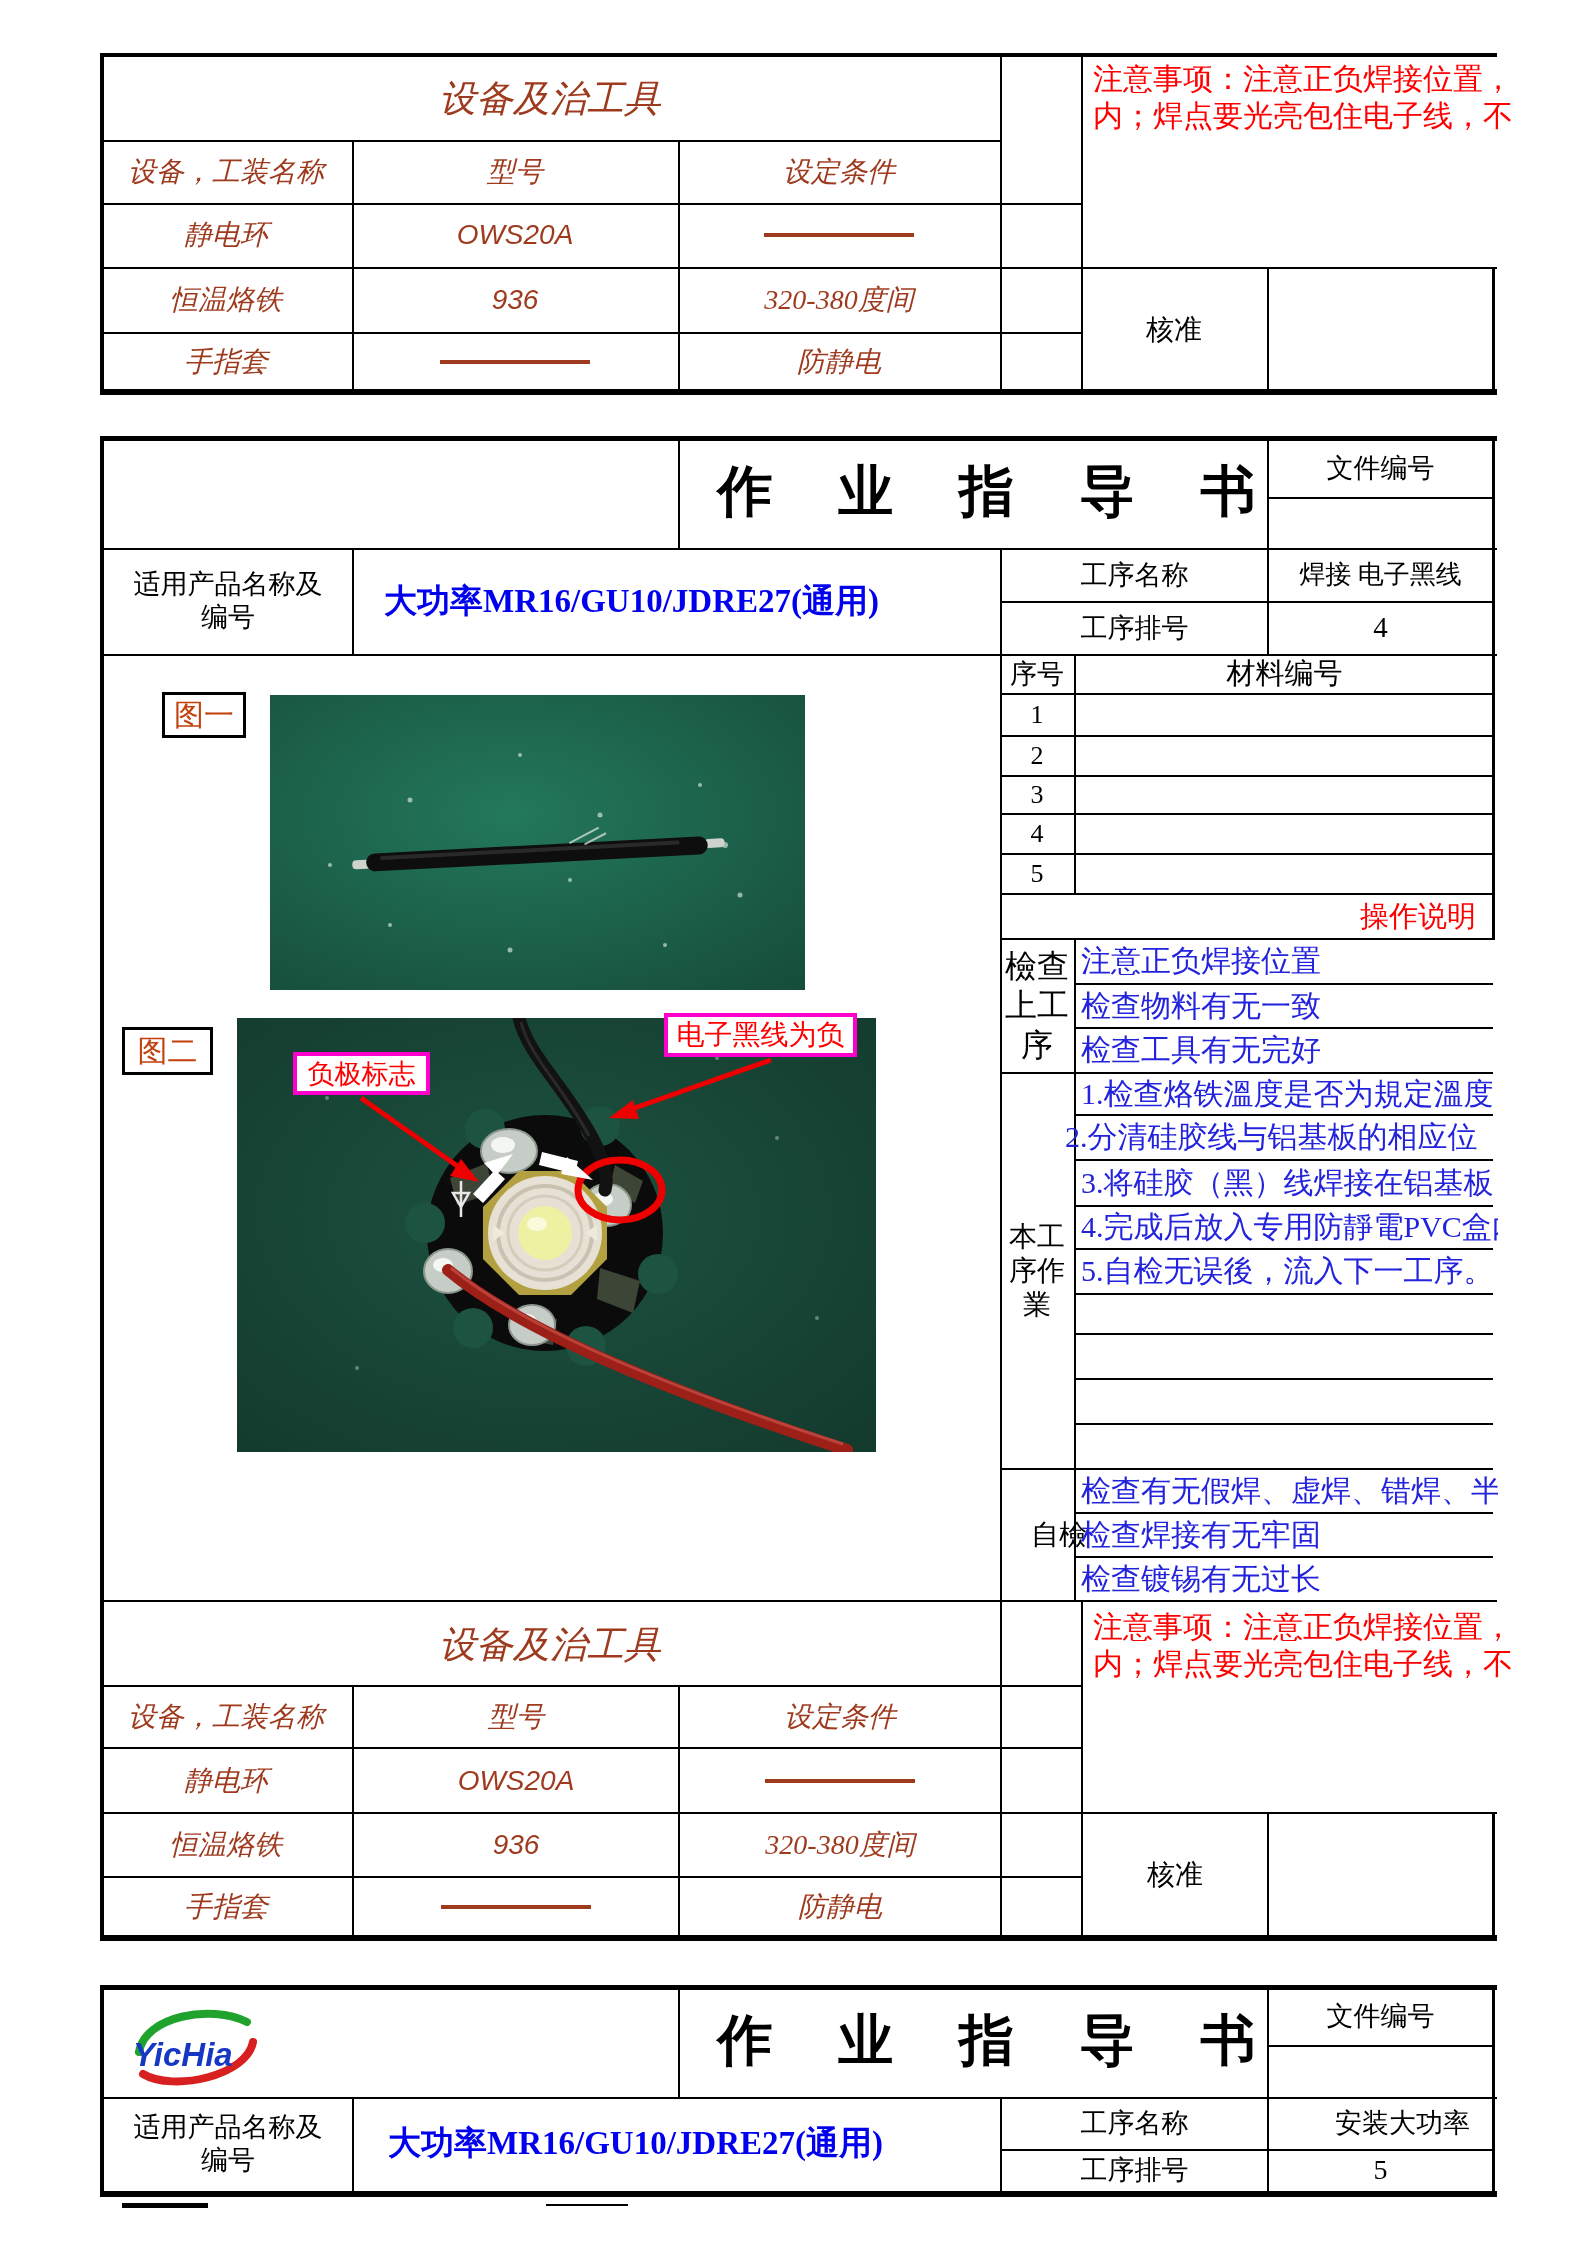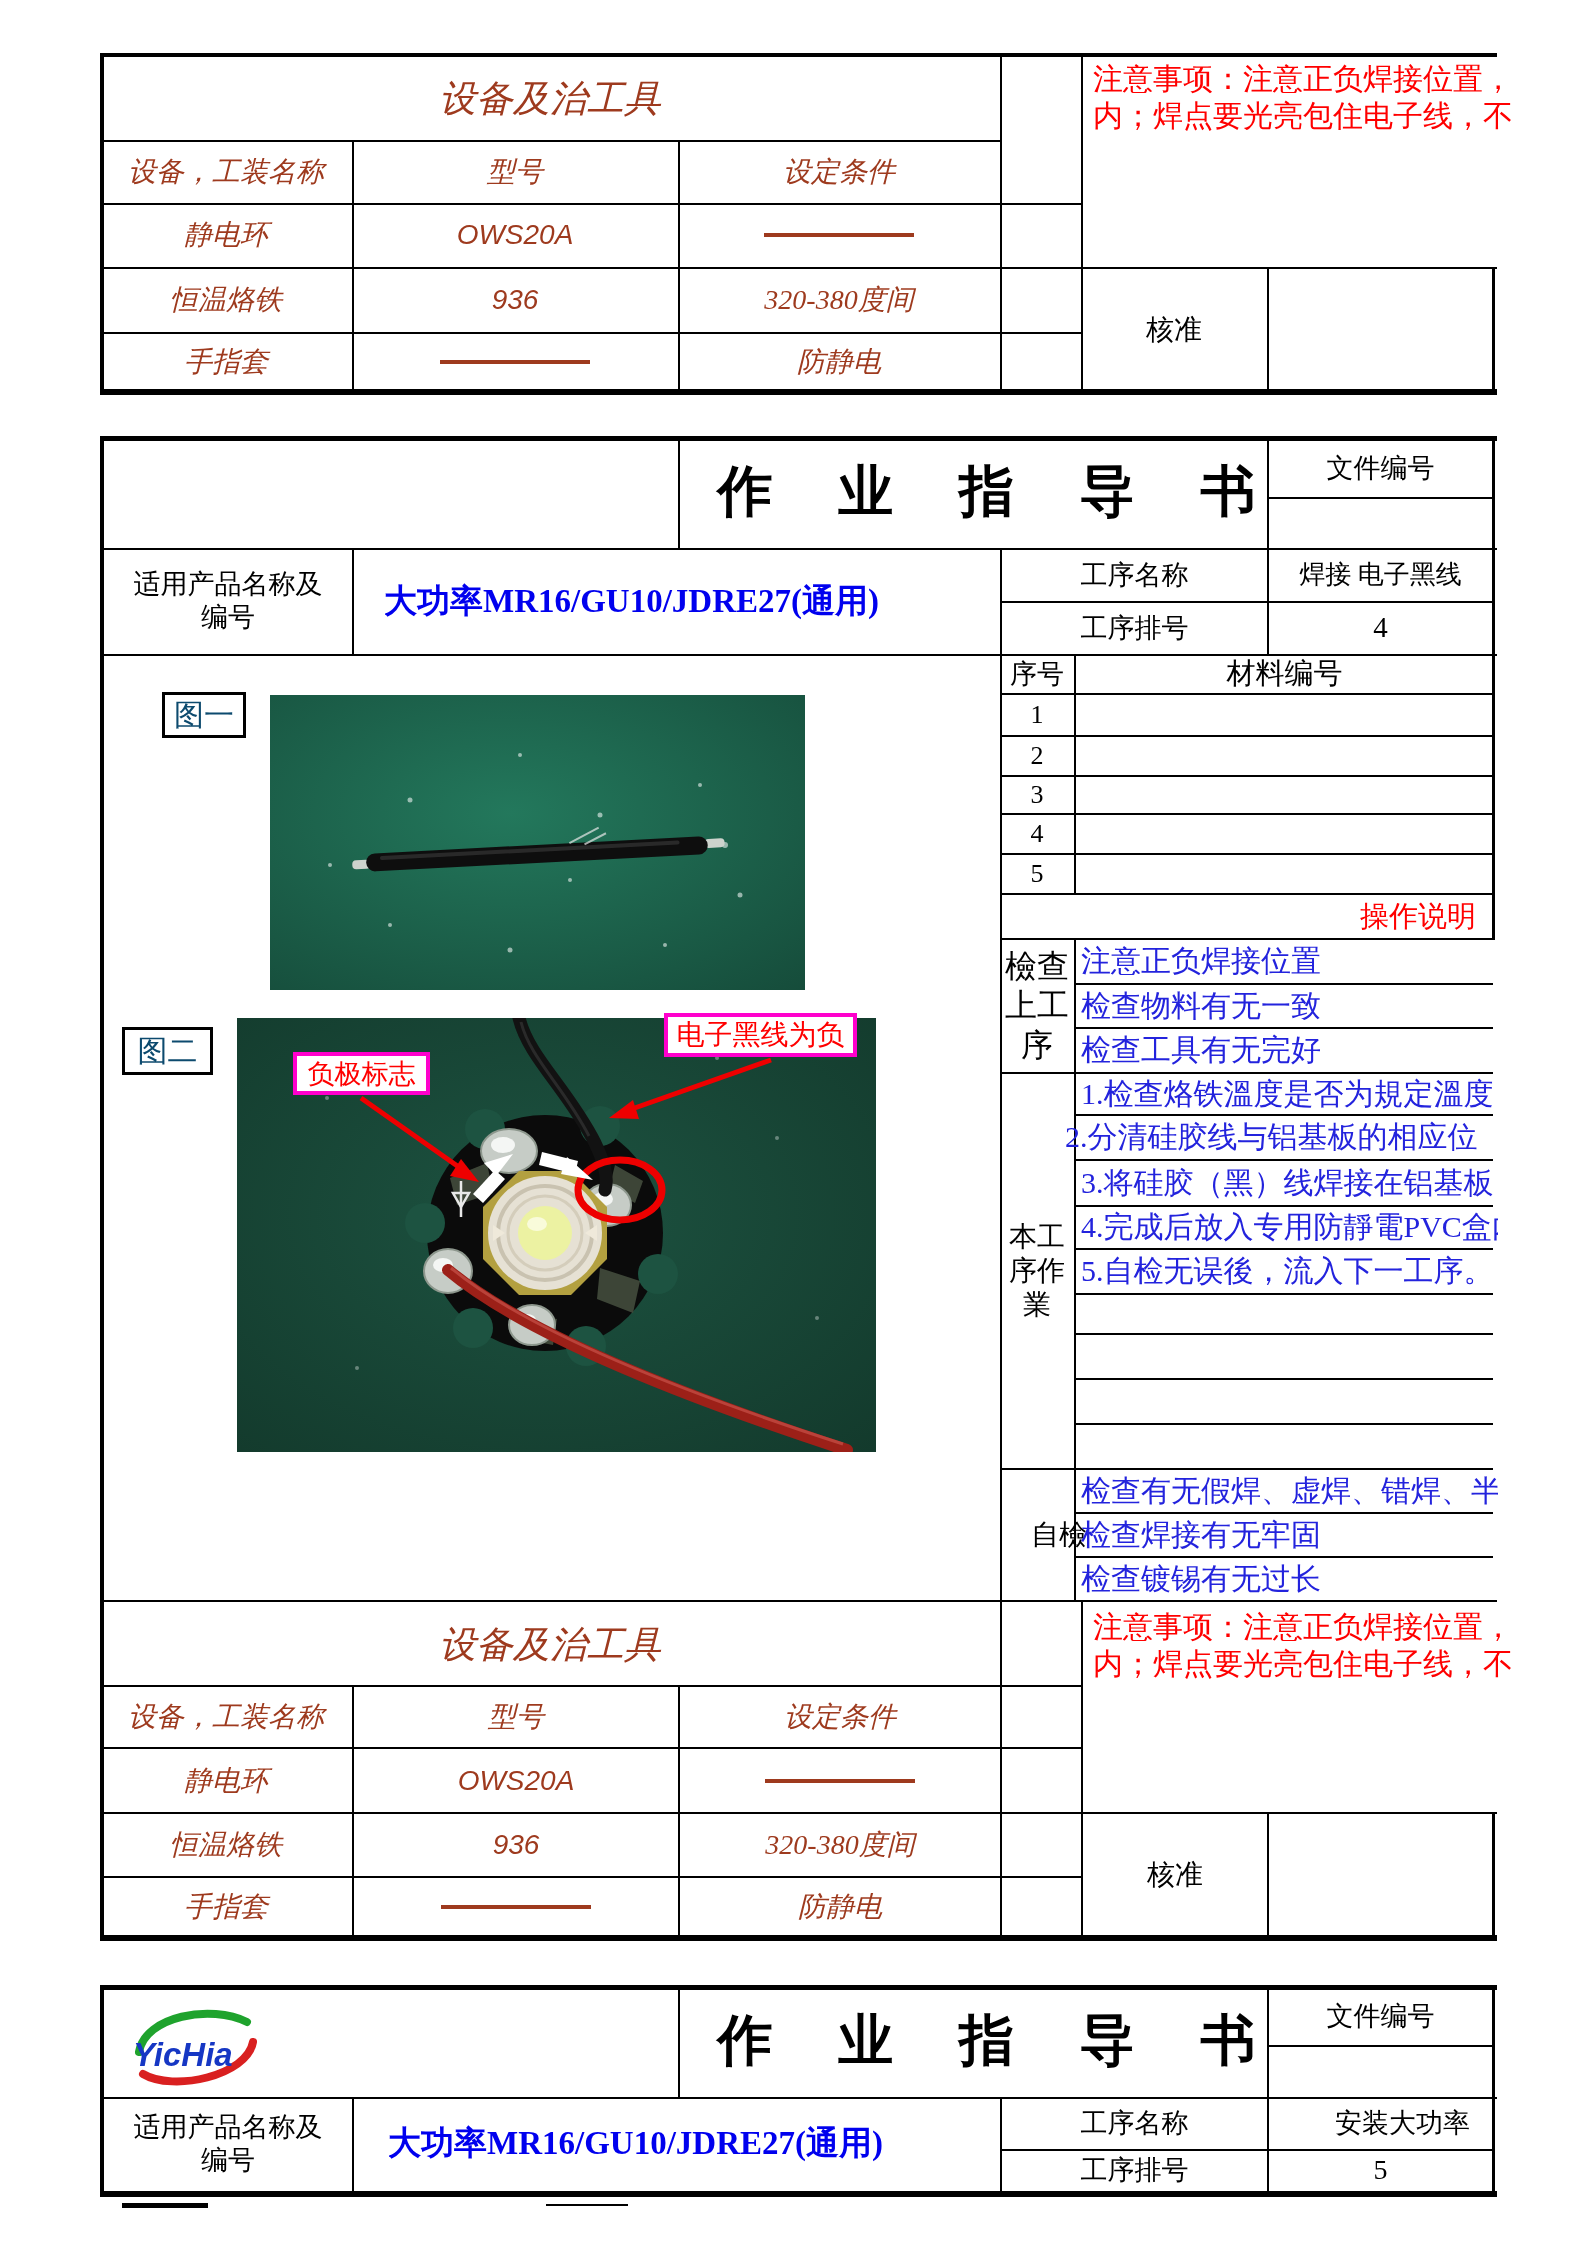--- a/index.html
+++ b/index.html
@@ -9,21 +9,21 @@
   .cell{position:absolute;display:flex;align-items:center;justify-content:center;
         font-family:"Liberation Serif","DejaVu Serif",serif;color:#000;white-space:nowrap;}
   .brown{color:#9e3a1e;font-style:italic;}
   .red{color:#ff0000;}
   .blue{color:#2323dd;justify-content:flex-start;padding-left:5px;overflow:hidden;}
   .leftpad{justify-content:flex-start;}
   .rightpad{justify-content:flex-end;}
   .stack{flex-direction:column;line-height:1.22;}
   .dash{width:150px;height:4px;background:#9e3a1e;}
   .figbox{position:absolute;border:3px solid #000;display:flex;align-items:center;justify-content:center;
-          color:#0c4a6e;font-size:30px;background:#fff;}
+          color:#c2410c;font-size:30px;background:#fff;}
   .callout{position:absolute;border:4px solid #ff00cc;background:#fff;display:flex;align-items:center;
            justify-content:center;color:#ff0000;font-size:27px;z-index:5;white-space:nowrap;}
   .notice{position:absolute;color:#ff0000;font-size:30px;line-height:37px;white-space:nowrap;z-index:3;}
   .doctitle{font-size:55px;font-weight:bold;letter-spacing:26px;padding-left:26px;}
   .prodname{font-size:33px;font-weight:bold;color:#0000ee;}
   svg{position:absolute;display:block;}
 </style>
 </head>
 <body>
 

